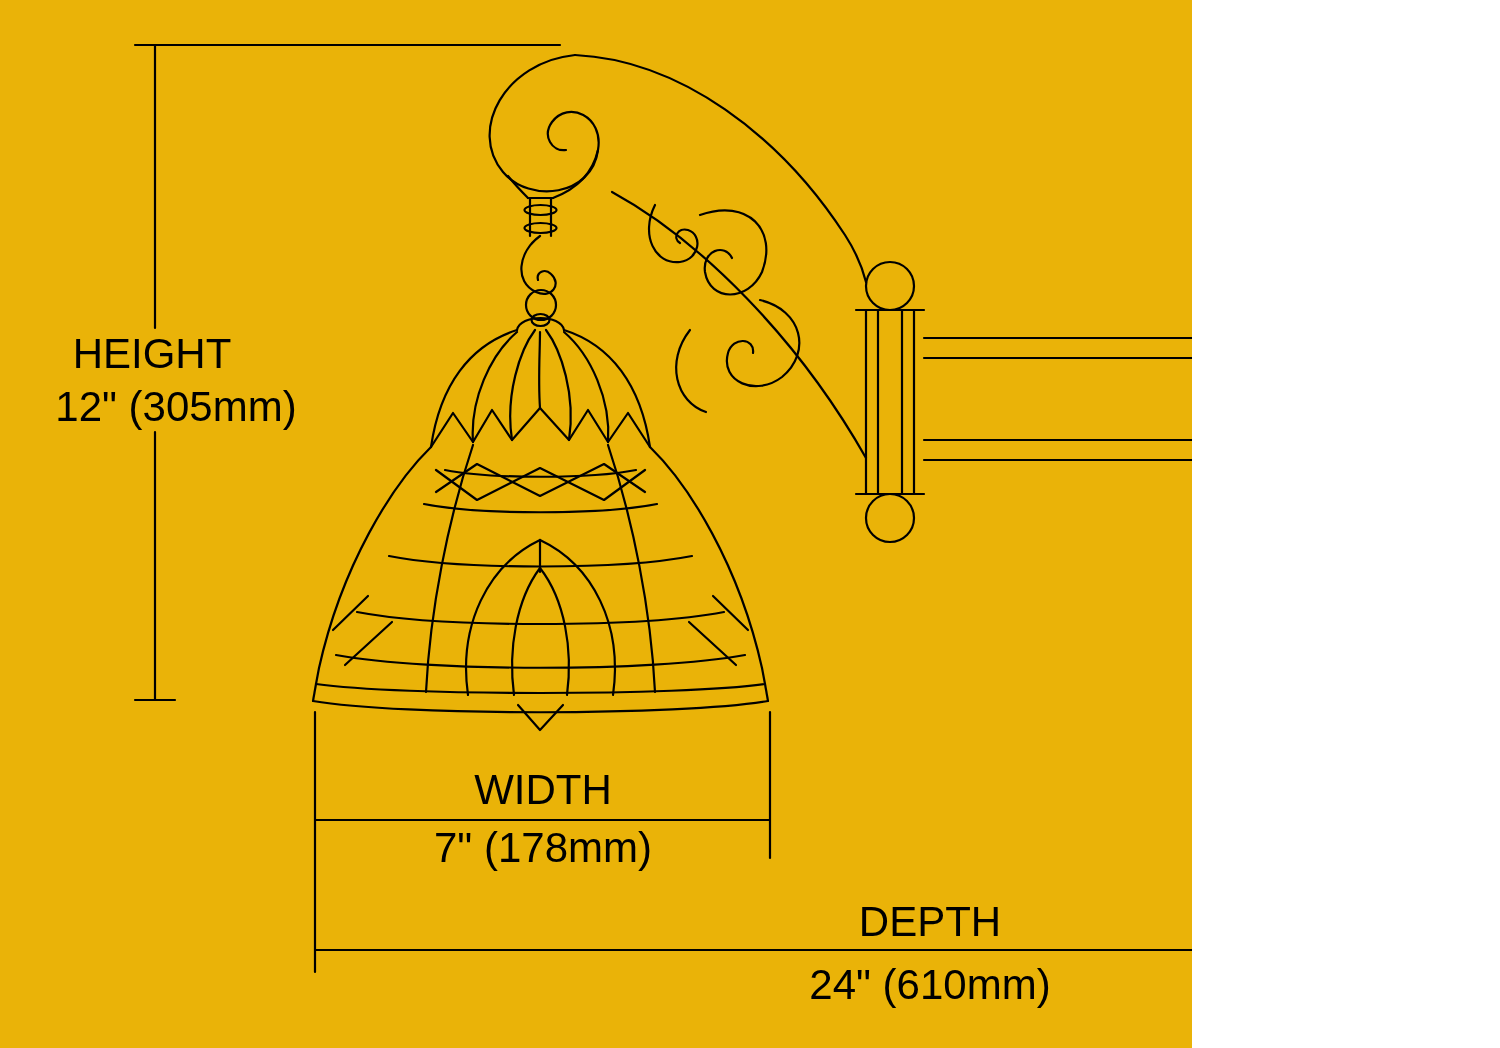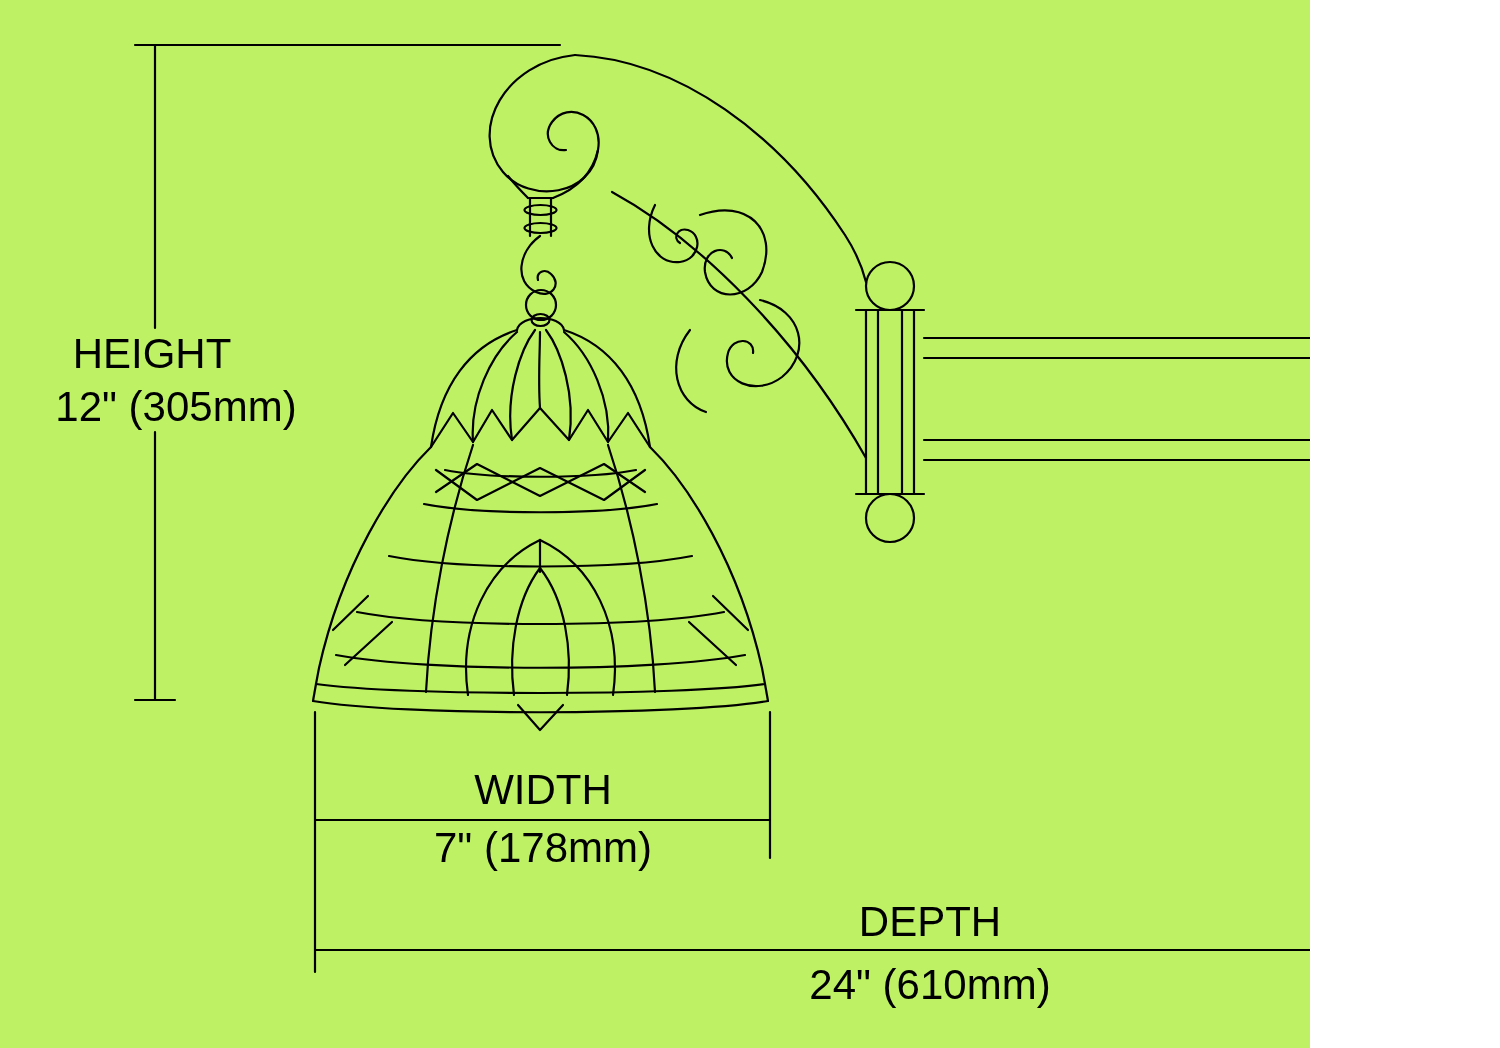--- a/index.html
+++ b/index.html
@@ -3,23 +3,23 @@
 <meta charset="utf-8">
 <style>
   html, body {
     margin: 0;
     padding: 0;
     background: #ffffff;
     font-family: "Liberation Sans", sans-serif;
   }
   .canvas {
     position: relative;
-    width: 1310px;
+    width: 1192px;
     height: 1048px;
-    background: #bef264;
+    background: #eab308;
     overflow: hidden;
   }
   svg { display: block; }
   .dim-text {
     font-family: "Liberation Sans", sans-serif;
     font-size: 42px;
     fill: #000000;
   }
 </style>
 </head>

